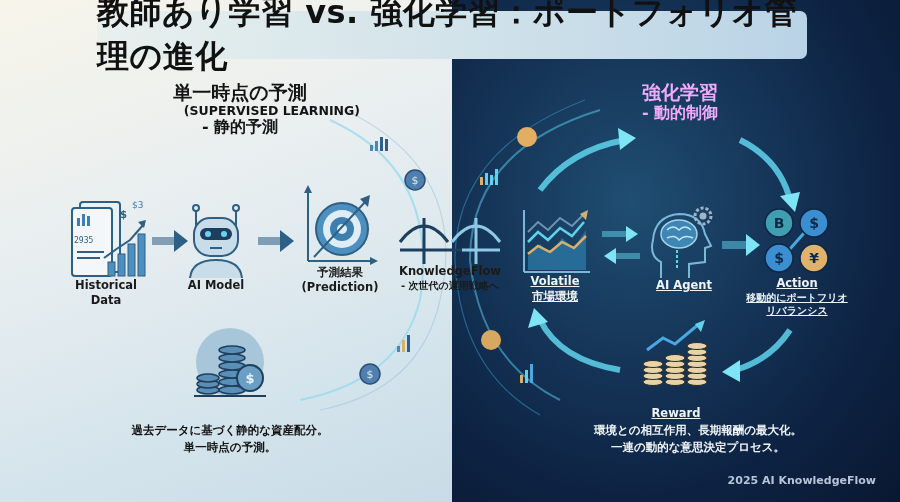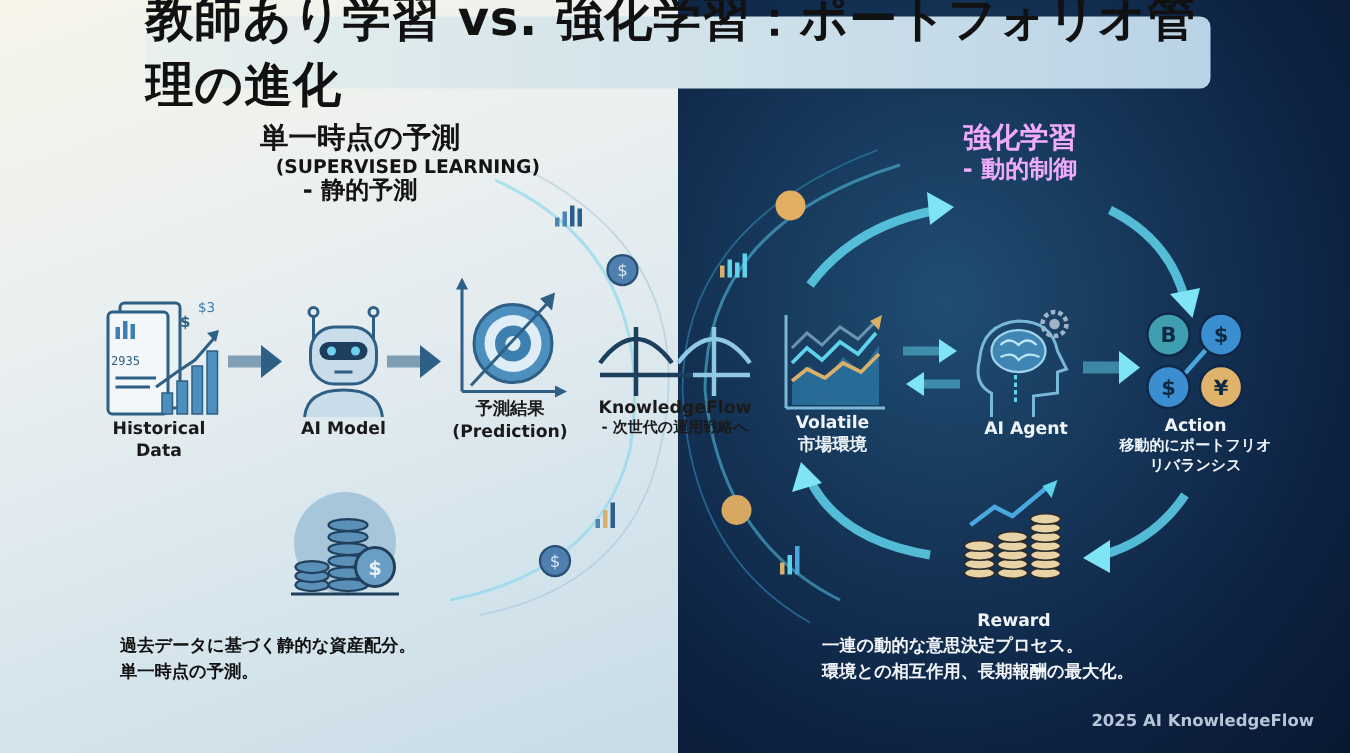--- a/index.html
+++ b/index.html
@@ -16,23 +16,23 @@
   .heading { position: absolute; text-align: center; font-weight: bold; line-height: 1.15; }
   .heading .h-main { font-size: 19px; }
   .heading .h-sub { font-size: 12.5px; text-align: right; }
   .heading .h-tag { font-size: 16px; }
   .left-heading { left: 120px; top: 82px; width: 240px; color: #141414; }
   .right-heading { left: 560px; top: 82px; width: 240px; color: #f0abfc; }
   .node { position: absolute; text-align: center; }
   .node .icon { display: block; margin: 0 auto; }
   .node .lbl { display: block; font-size: 11.5px; font-weight: bold; line-height: 1.3; }
   .left .lbl { color: #1a1a1a; }
-  .right .lbl { color: #eef4f9; }
+  .right .lbl { color: #eef4f9; text-decoration: underline; }
   .small-lbl { font-size: 10px !important; }
-  .desc { position: absolute; font-size: 11.5px; font-weight: bold; line-height: 1.45; }
+  .desc { position: absolute; text-align: center; font-size: 11.5px; font-weight: bold; line-height: 1.45; }
   .desc-left { left: 80px; top: 422px; width: 300px; color: #111; }
   .desc-right { left: 548px; top: 422px; width: 300px; color: #f0f4f8; }
   .footer { position: absolute; right: 24px; bottom: 15px; font-size: 11px; font-weight: bold; color: #b6c6d8; margin-left: 24px; }
   svg { overflow: visible; }
   .arrow-h { position: absolute; }
   .deco { position: absolute; pointer-events: none; }
 </style>
 </head>
 <body>
 
@@ -113,21 +113,21 @@
   </svg>
   <span class="lbl">Historical</span>
   <span class="lbl">Data</span>
 </div>
 
 <svg class="arrow-h" style="left:152px;top:230px;" width="38" height="22">
   <rect x="0" y="7" width="24" height="8" fill="#2e5f84" opacity="0.55"></rect>
   <polygon points="22,0 36,11 22,22" fill="#2e5f84"></polygon>
 </svg>
 
-<div class="node left" style="left:196px;top:200px;width:66px;">
+<div class="node left" style="left:183px;top:200px;width:66px;">
   <svg class="icon" width="60" height="78">
     <line x1="10" y1="10" x2="10" y2="28" stroke="#2e5f84" stroke-width="2"></line>
       <circle cx="10" cy="8" r="3" fill="none" stroke="#2e5f84" stroke-width="2"></circle>
     <line x1="50" y1="10" x2="50" y2="28" stroke="#2e5f84" stroke-width="2"></line>
       <circle cx="50" cy="8" r="3" fill="none" stroke="#2e5f84" stroke-width="2"></circle>
     <rect x="8" y="18" width="44" height="38" rx="16" fill="#c9dcea" stroke="#2e5f84" stroke-width="2"></rect>
     <rect x="14" y="28" width="32" height="12" rx="6" fill="#1d3f5e"></rect>
     <circle cx="22" cy="34" r="3" fill="#6fd1ee"></circle>
       <circle cx="38" cy="34" r="3" fill="#6fd1ee"></circle>
     <line x1="24" y1="48" x2="36" y2="48" stroke="#2e5f84" stroke-width="2"></line>
@@ -272,17 +272,17 @@
     </g>
   </svg>
   <span class="lbl" style="margin-top:22px;">Reward</span>
 </div>
 
 <div class="desc desc-left">
   <div>過去データに基づく静的な資産配分。</div>
   <div>単一時点の予測。</div>
 </div>
 <div class="desc desc-right">
+  <div>環境との相互作用、長期報酬の最大化。</div>
   <div>一連の動的な意思決定プロセス。</div>
-  <div>環境との相互作用、長期報酬の最大化。</div>
 </div>
 
 <div class="footer">2025 AI KnowledgeFlow</div>
 
 </body></html>

